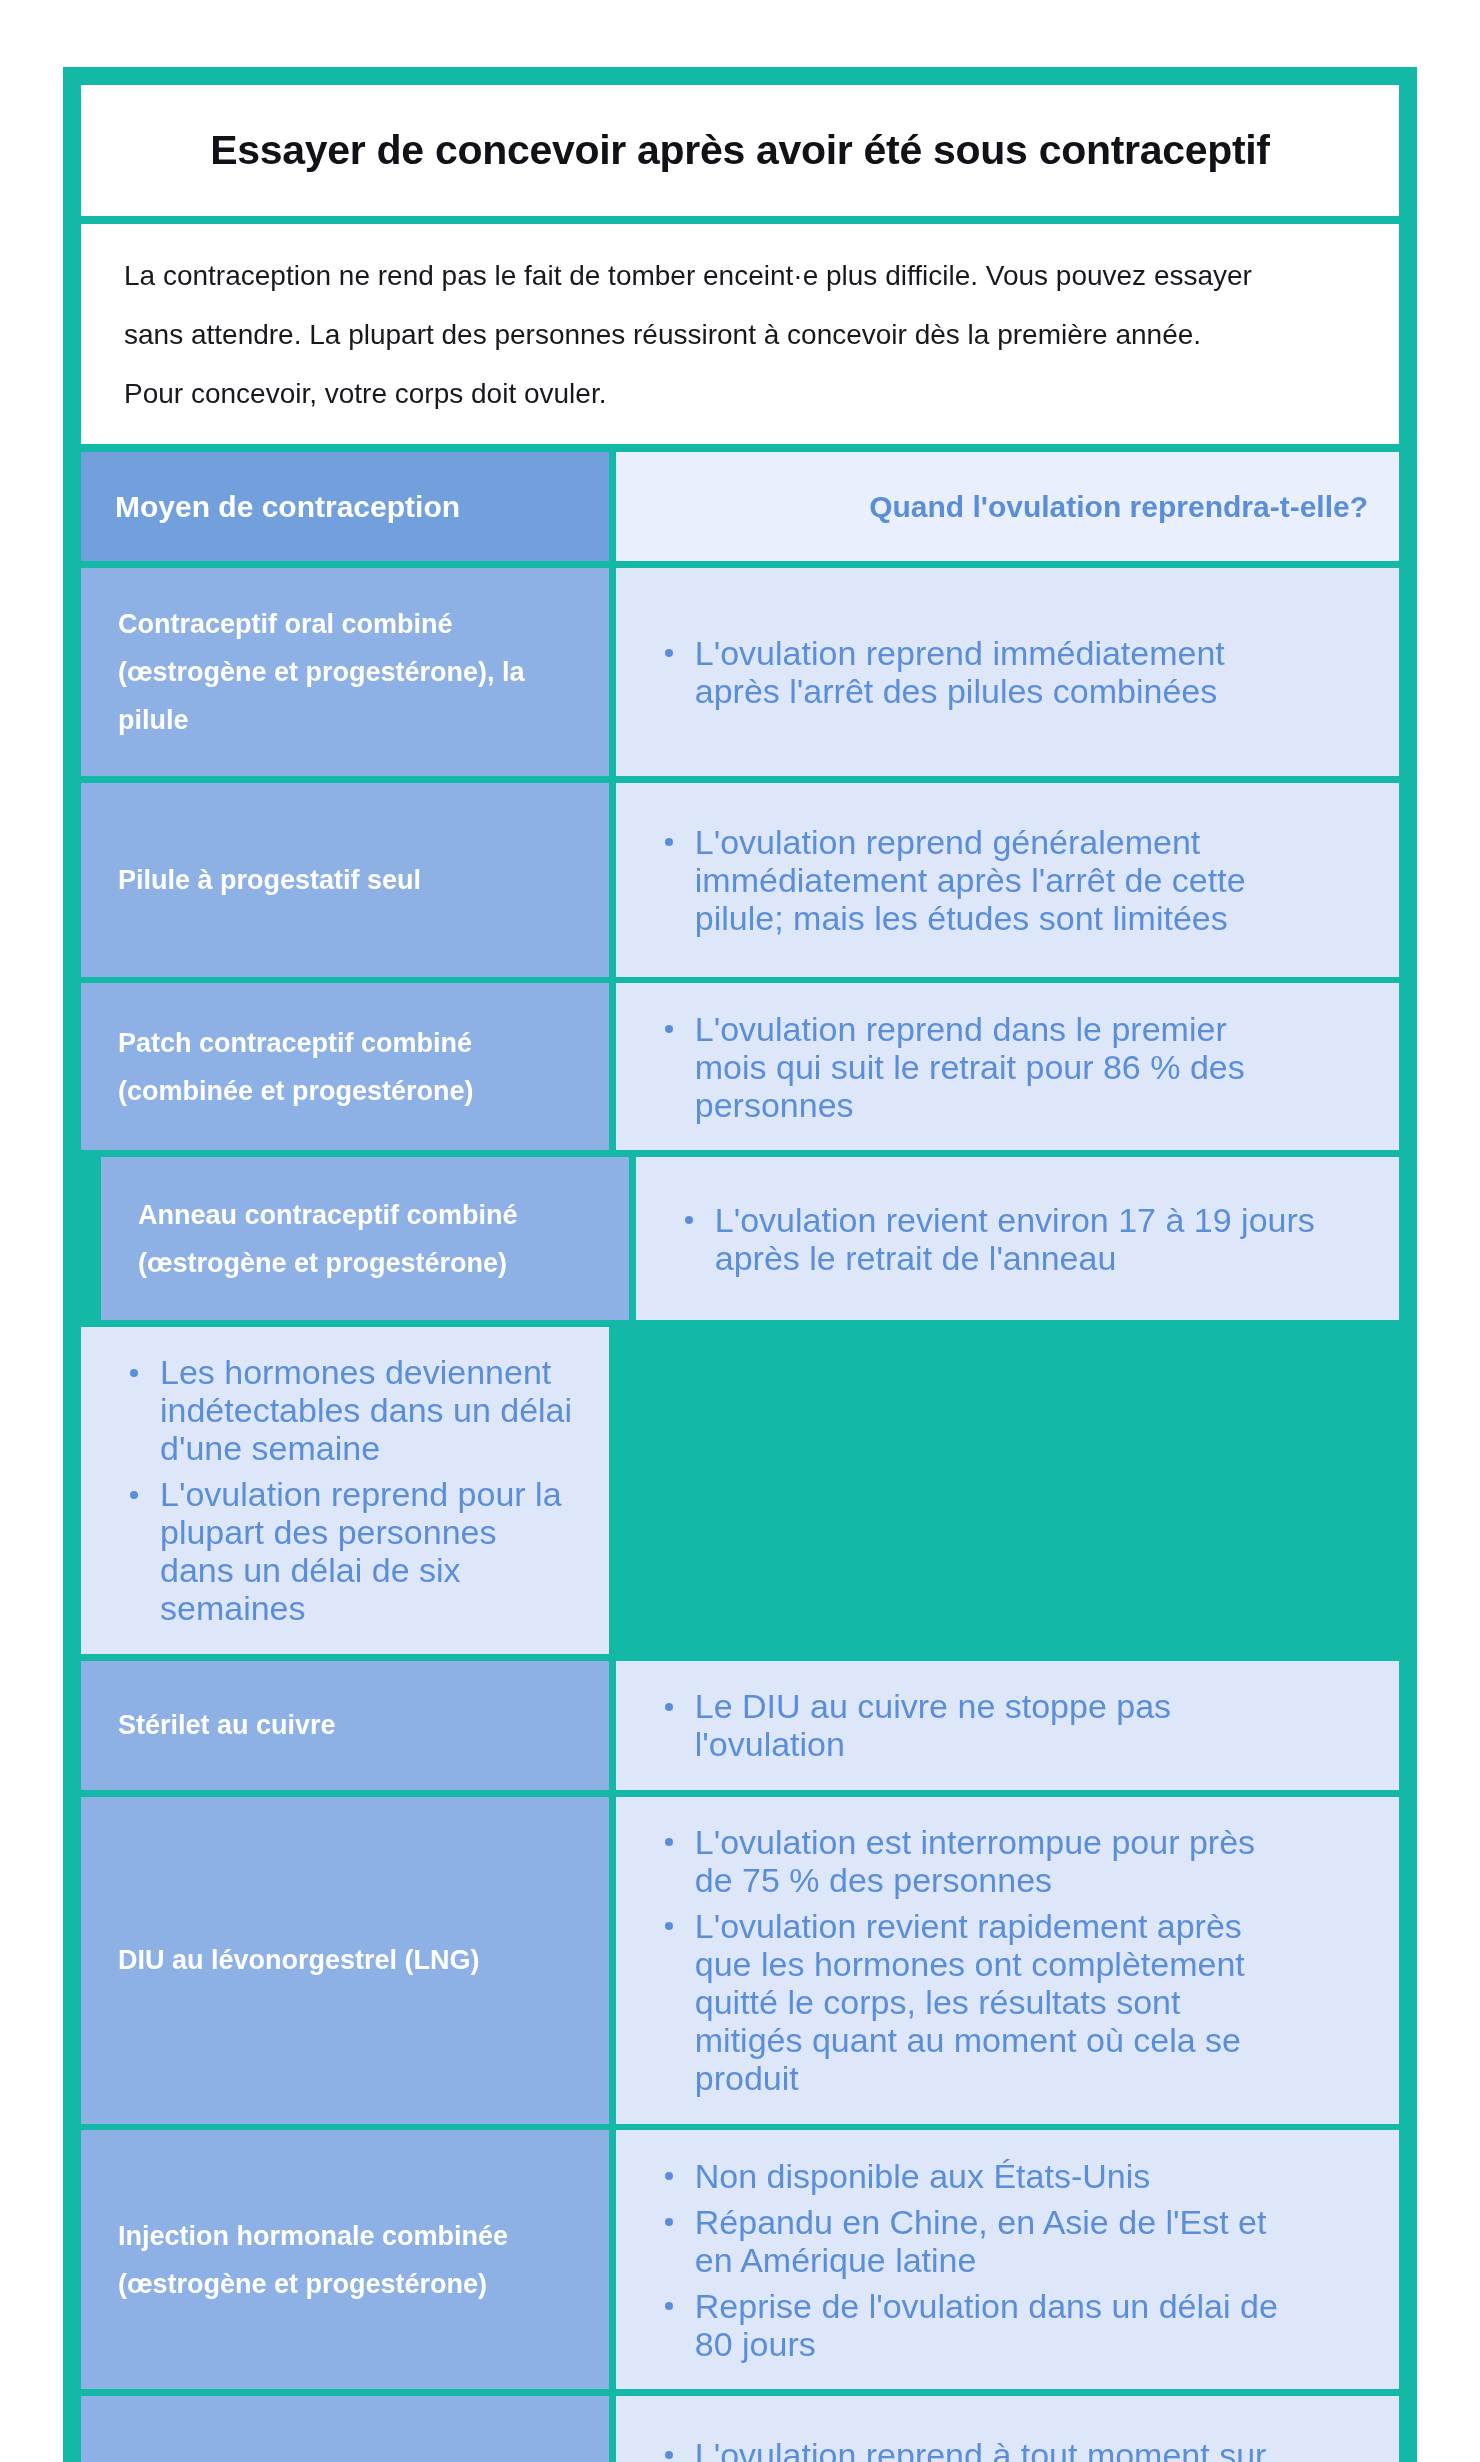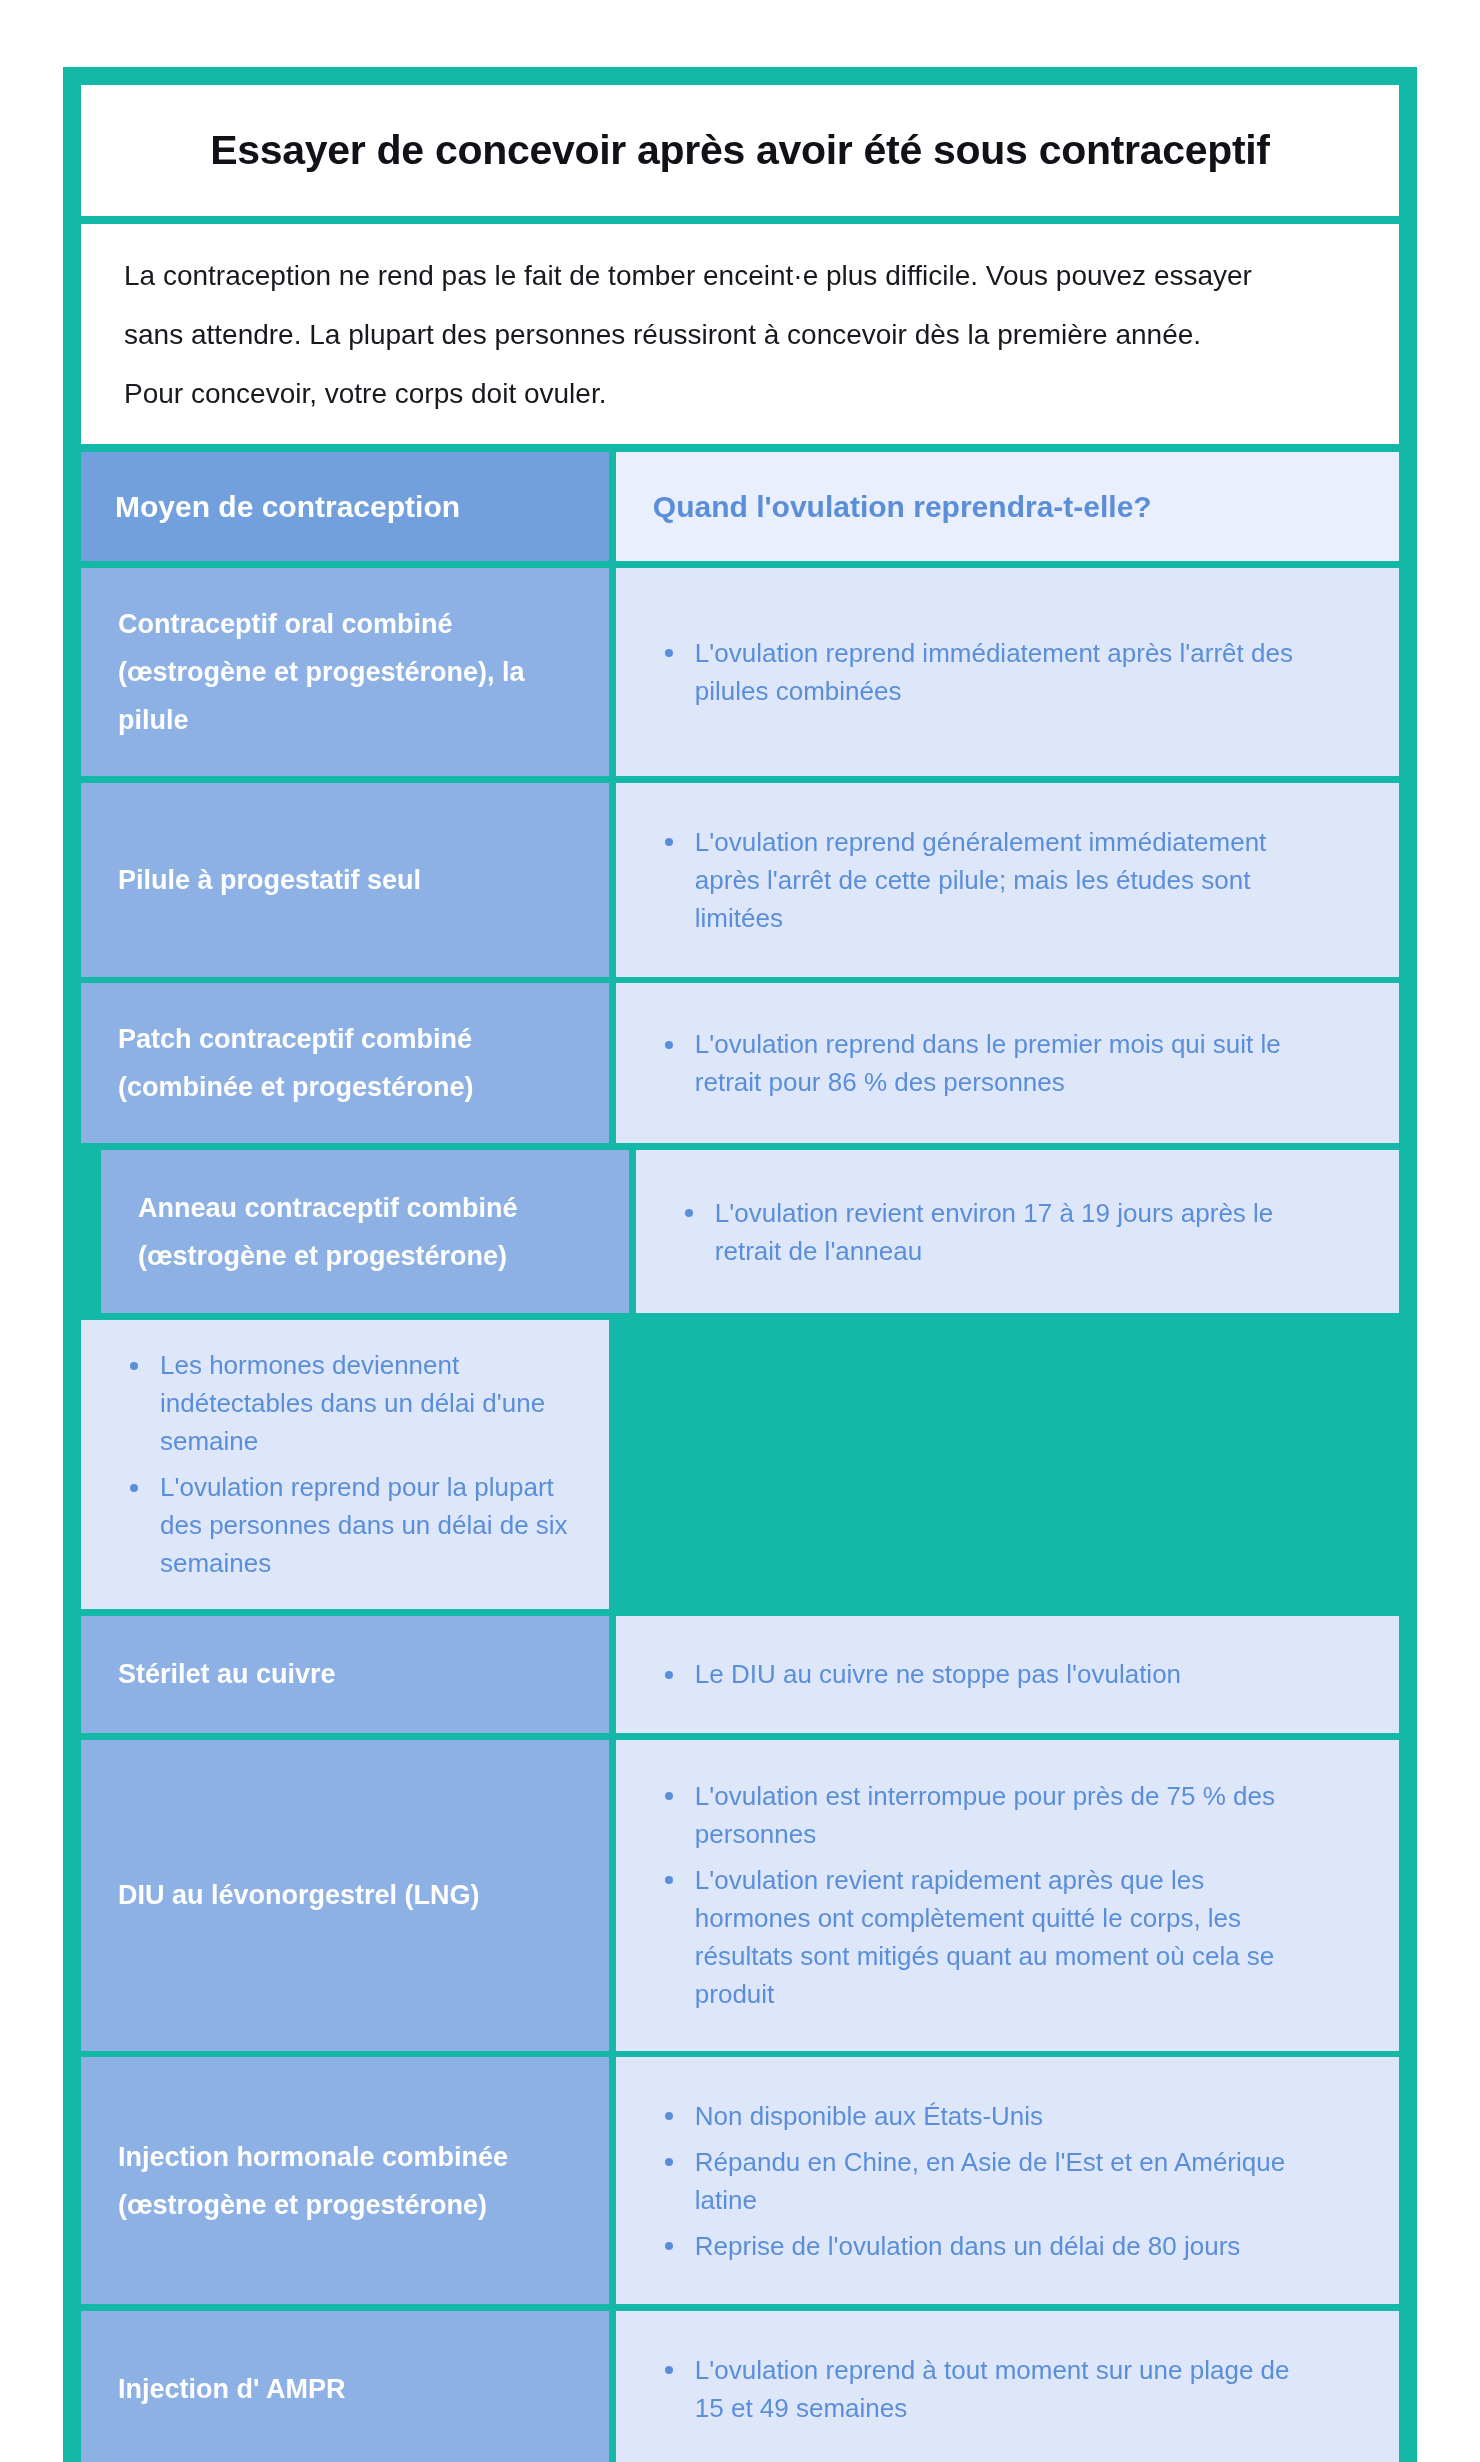--- a/index.html
+++ b/index.html
@@ -97,37 +97,37 @@
     max-width: 435px;
   }
   .cell-ovul {
     background: #dde7f9;
     padding: 18.5px 31px 18.5px 43px;
   }
 
   
   .trow.head .cell-method { background: #72a0dd; padding: 12.3px 34px; }
   .trow.head .mtext { font-size: 30px; line-height: 39px; max-width: 469px; }
-  .trow.head .cell-ovul { background: #e9effc; padding: 12.3px 31px 12.3px 37px; }
+  .trow.head .cell-ovul { background: #e9effc; padding: 12.3px 31px 12.3px 37px; align-items: flex-end; }
   .hdr-ovul {
     color: #5b8ed9;
     font-weight: bold;
     font-size: 30px;
     line-height: 39px;
   }
 
   ul.bullets {
     list-style: none;
     margin: 0;
     padding: 0;
   }
   ul.bullets li {
     position: relative;
     padding-left: 36px;
-    font-size: 26px;
+    font-size: 34px;
     line-height: 38px;
     color: #5b8ed9;
     max-width: 638px;
     margin: 8px 0;
   }
   ul.bullets li::before {
     content: "";
     position: absolute;
     left: 6.2px;
     top: 15.4px;

